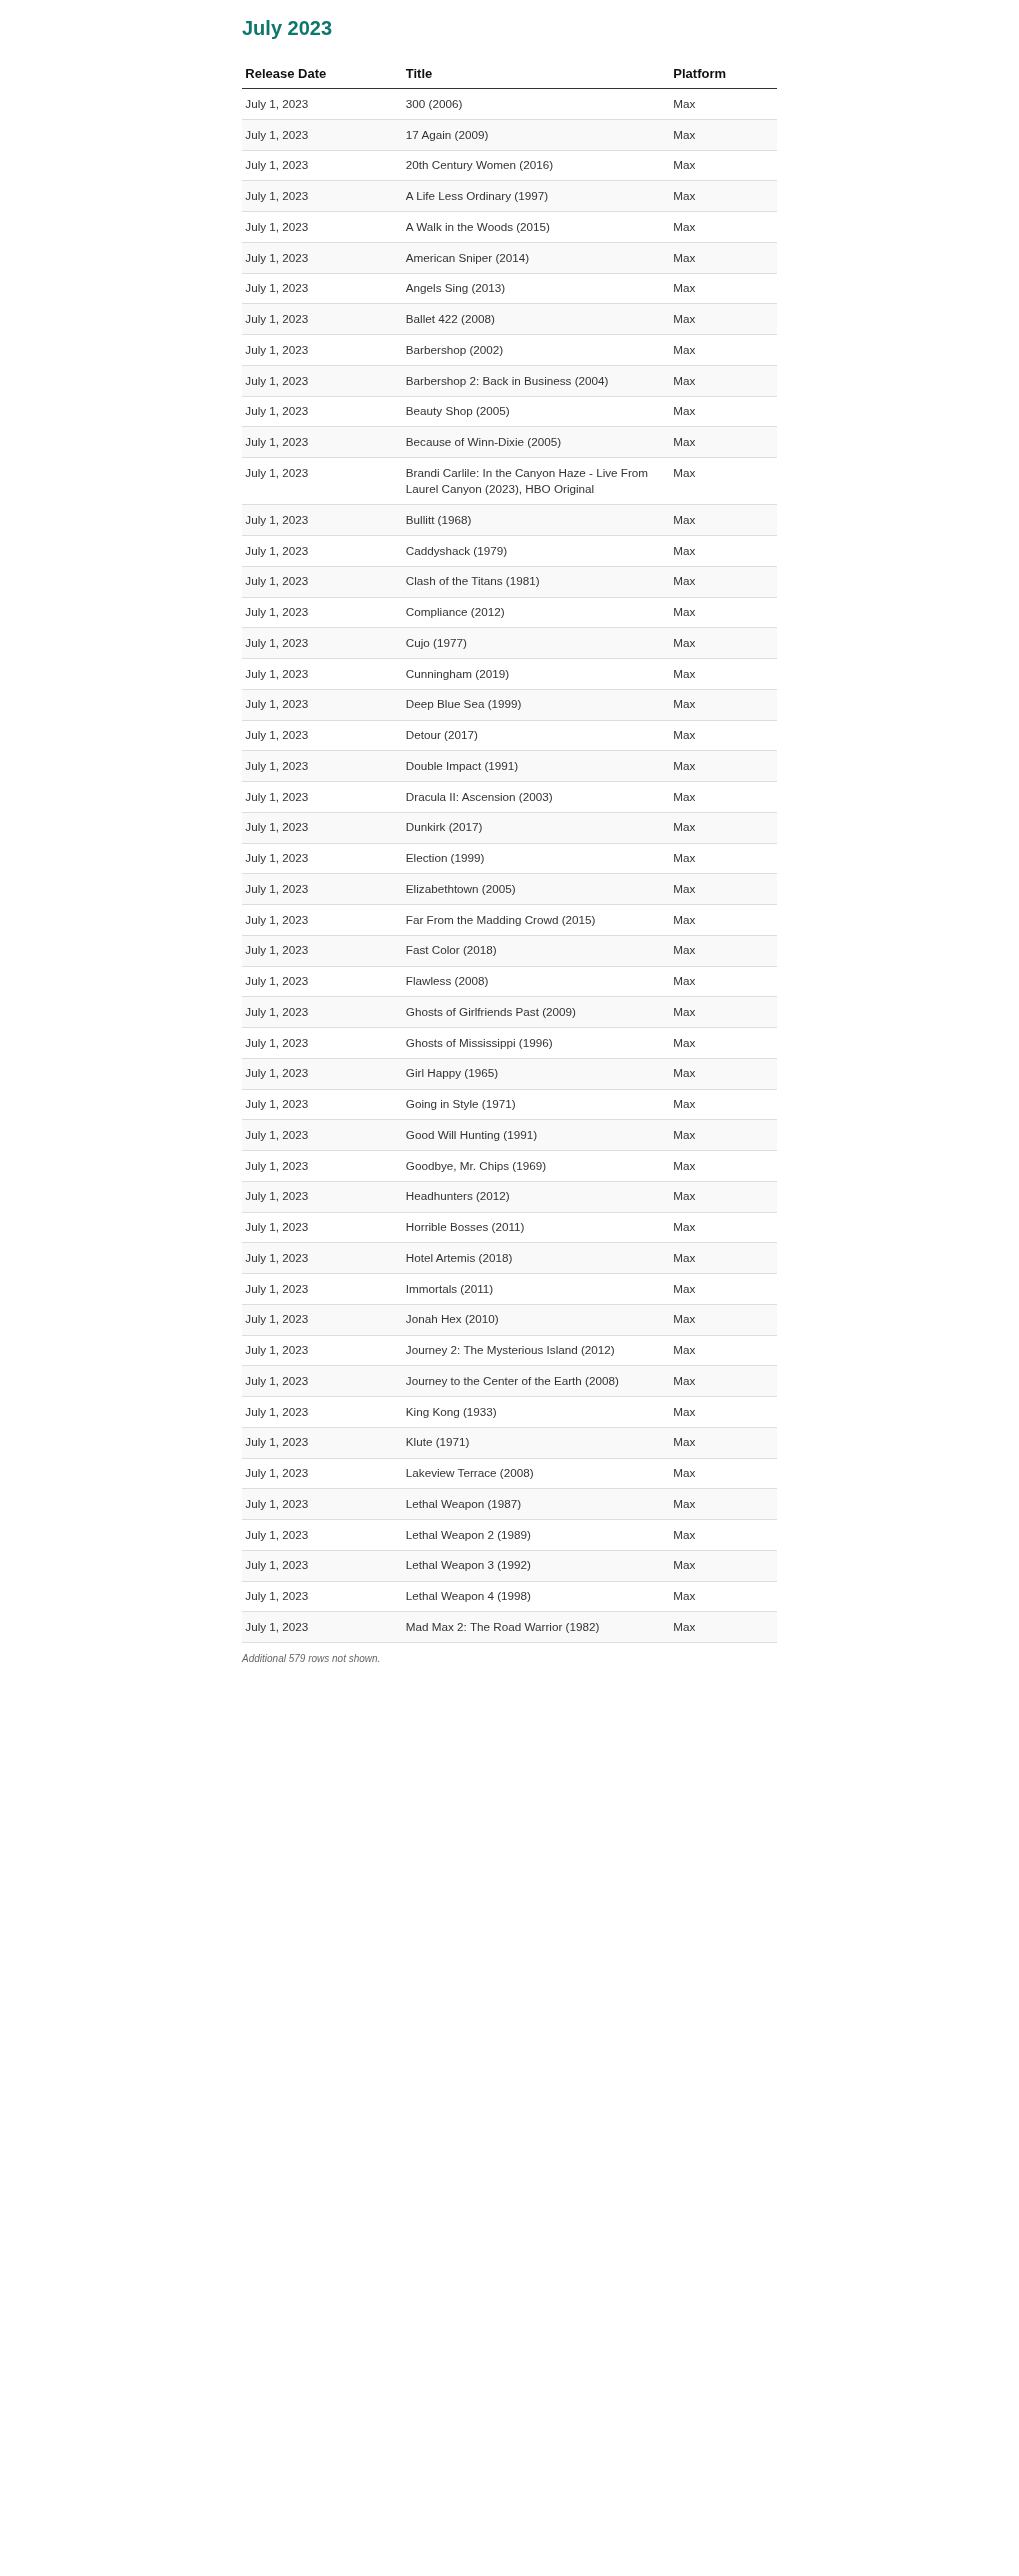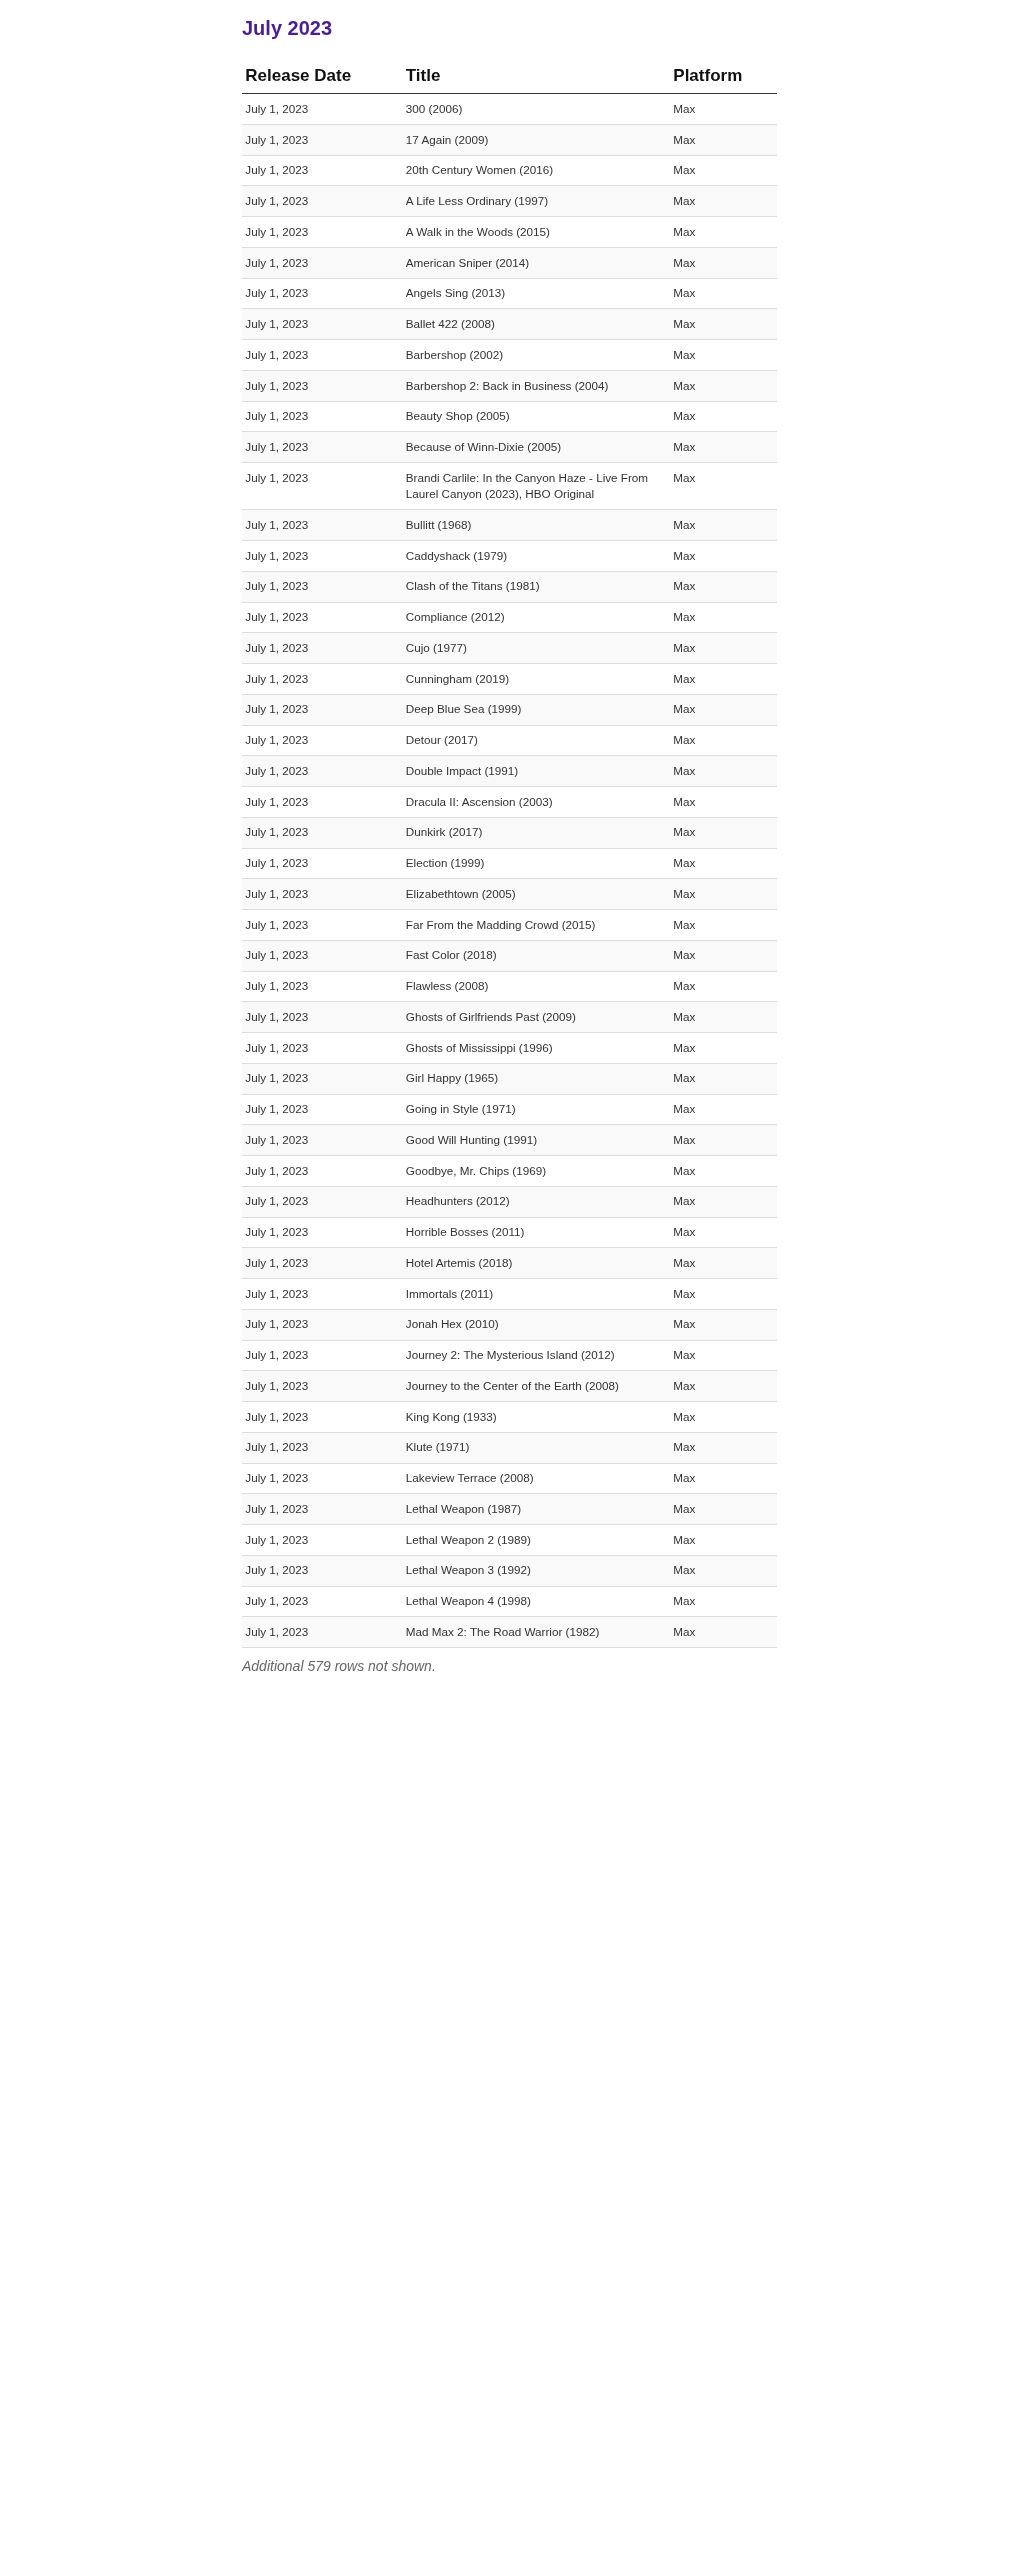--- a/index.html
+++ b/index.html
@@ -20,40 +20,40 @@
 
     .page-container {
       width: 100%;
       max-width: 535px;
       margin: 0 auto;
     }
 
     .section-header {
       font-size: 20px;
       font-weight: bold;
-      color: #4c1d95;
+      color: #0f766e;
       margin-bottom: 13.4px;
       padding-bottom: 6.7px;
     }
 
     table {
       width: 100%;
       border-collapse: collapse;
       font-size: 11.7px;
     }
 
     thead tr {
       border-bottom: 1.7px solid #333;
     }
 
     thead th {
       text-align: left;
       padding: 6.7px 10px 6.7px 3.3px;
       font-weight: bold;
-      font-size: 17px;
+      font-size: 13px;
       color: #111;
     }
 
     thead th:first-child {
       width: 30%;
     }
 
     thead th:nth-child(2) {
       width: 50%;
     }
@@ -73,21 +73,21 @@
 
     tbody td {
       padding: 6.7px 10px 6.7px 3.3px;
       vertical-align: top;
       color: #333;
       line-height: 1.4;
     }
 
     .footer-note {
       margin-top: 10px;
-      font-size: 14px;
+      font-size: 10px;
       color: #666;
       font-style: italic;
     }
   </style>
 </head>
 <body>
 
 <div class="page-container">
   <div class="section-header">July 2023</div>
 

